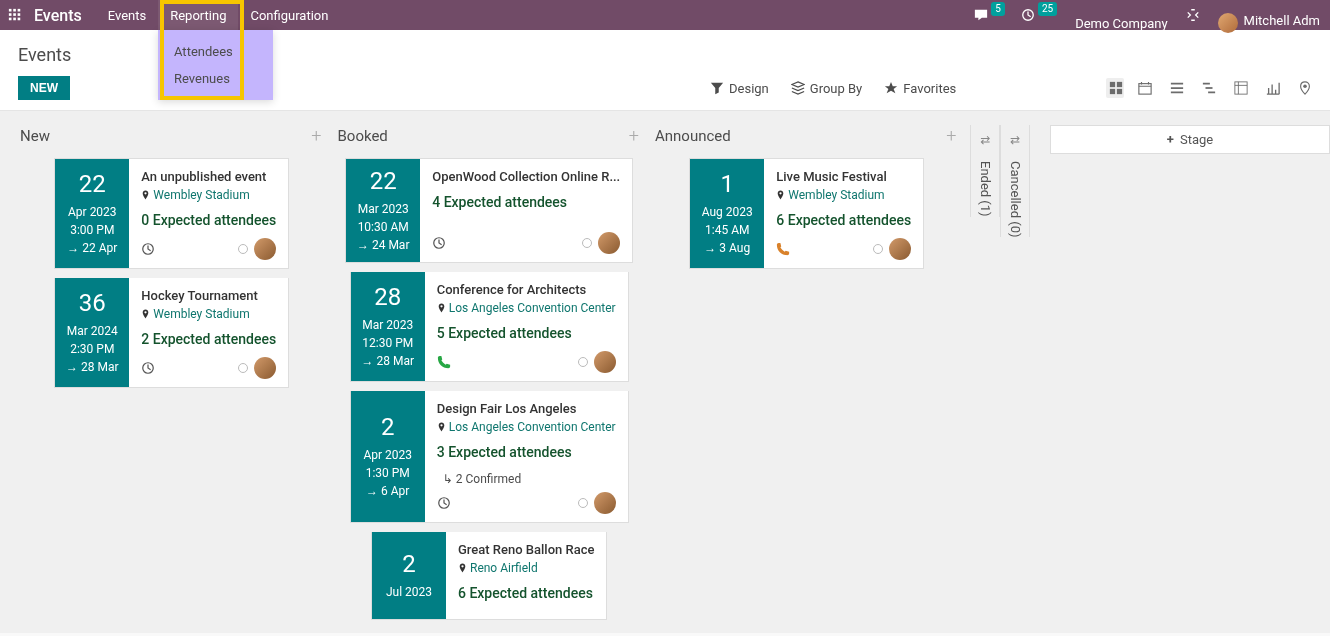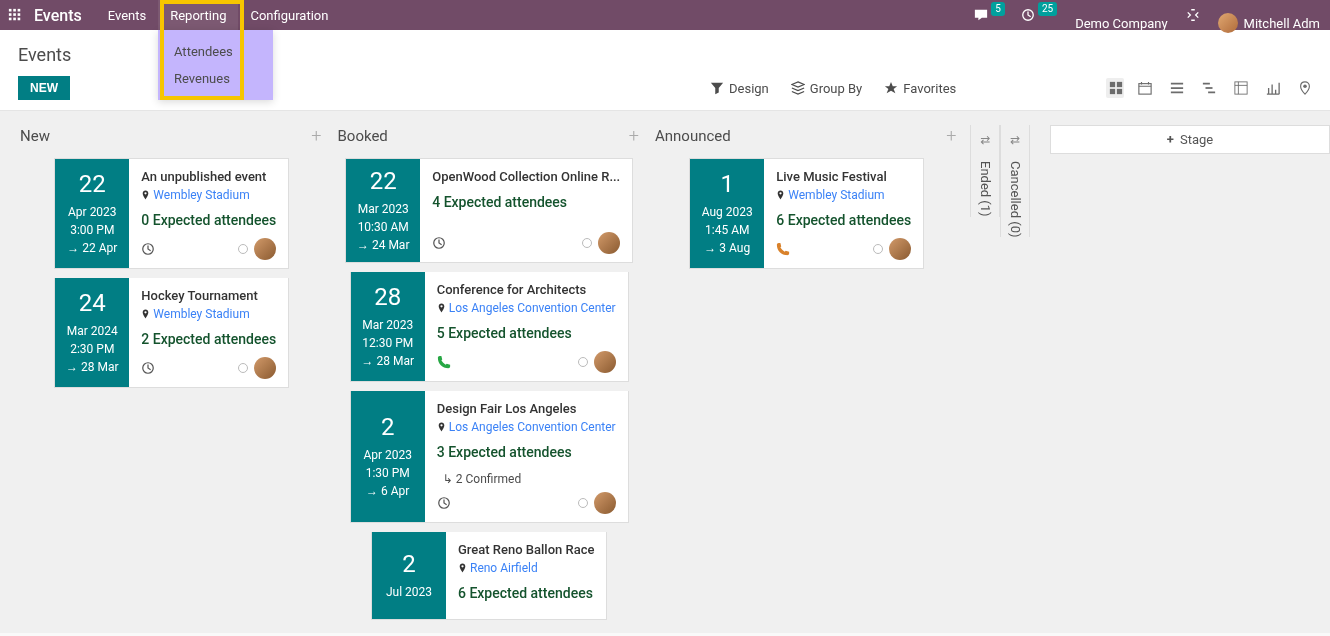--- a/index.html
+++ b/index.html
@@ -8,21 +8,21 @@
   
   .topbar { height: 30px; background: #714b67; display:flex; align-items:center; color:#fff; position:relative;}
   .apps-icon { width:30px; display:flex; align-items:center; justify-content:center; cursor:pointer;}
   .brand { font-size:16px; font-weight:500; padding:0 14px 0 4px;}
   .nav-items { display:flex; height:100%;}
   .nav-item { padding:0 12px; display:flex; align-items:center; cursor:pointer; font-size:13px;}
   .nav-item.active { background: rgba(255,255,255,0.08);}
   .topbar-right { margin-left:auto; display:flex; align-items:center; height:100%;}
   .tray { padding:0 8px; display:flex; align-items:center; gap:3px; cursor:pointer; position:relative;}
   .tray .badge { background:#00a09d; color:#fff; font-size:10px; padding:0 4px; border-radius:3px; line-height:14px; position:relative; top:-6px;}
-  .user-box { padding:0 10px; display:flex; align-items:center; gap:6px;margin-top:16px;}
+  .user-box { padding:0 10px; display:flex; align-items:flex-start; gap:6px;margin-top:16px;}
   .avatar-img { width:20px; height:20px; border-radius:50%; background: linear-gradient(135deg,#e0a872,#b06b3a); display:inline-block;}
   
   
   .highlight-box { position:absolute; top:0; left:160px; width:84px; height:100px; border:4px solid #f7c600; pointer-events:none; z-index:500;}
   
   
   .dropdown { position:absolute; top:30px; left:158px; width:115px; background:#c4b5fd; box-shadow:0 2px 8px rgba(0,0,0,0.15); z-index:400; padding:8px 0;}
   .dropdown-item { padding:6px 16px; cursor:pointer; color:#4c4c4c;}
   
   
@@ -46,21 +46,21 @@
   .col-plus { margin-left:auto; color:#aaa; font-size:18px; cursor:pointer; font-weight:300;}
   .cards { display:flex; flex-direction:column; gap:9px;align-items:center;}
   
   .card { display:flex; background:#fff; border:1px solid #ddd; margin-bottom:0;}
   .card + .card { border-top:none;}
   .card-date { width:74px; background:#017e84; color:#fff; display:flex; flex-direction:column; align-items:center; justify-content:center; text-align:center; padding:8px 2px; font-size:12px;}
   .card-date .day { font-size:24px; font-weight:400; line-height:1.2; margin-bottom:4px;}
   .card-date .line { line-height:1.5;}
   .card-body { flex:1; padding:10px 12px 8px 12px; display:flex; flex-direction:column; gap:4px; position:relative;}
   .ev-title { font-size:13px; color:#333; font-weight:500;}
-  .ev-loc { font-size:12px; color:#3b82f6; display:flex; align-items:center; gap:3px;}
+  .ev-loc { font-size:12px; color:#0f766e; display:flex; align-items:center; gap:3px;}
   .ev-att { font-size:14px; color:#14532d; font-weight:500; margin-top:6px; margin-bottom:6px; cursor:pointer;}
   .ev-conf { font-size:12px; color:#4c4c4c; margin:2px 0 2px 6px;}
   .card-footer { display:flex; align-items:center; justify-content:space-between; margin-top:auto;}
   .footer-left { display:flex; align-items:center; gap:6px; color:#777;}
   .footer-right { display:flex; align-items:center; gap:6px;}
   .state-dot { width:10px; height:10px; border:1px solid #bbb; border-radius:50%; display:inline-block;}
   .avatar { width:22px; height:22px; border-radius:50%; background:linear-gradient(135deg,#d29a6a,#8a5a30); display:inline-block;}
   
   
   .folded { width:30px; border-left:1px solid #ddd; border-right:1px solid #ddd; background:#f0f0f0; display:flex; flex-direction:column; align-items:center; padding-top:8px; gap:10px; color:#888;}
@@ -238,21 +238,21 @@
               </div>
               <div class="footer-right">
                 <span class="state-dot"></span>
                 <span class="avatar"></span>
               </div>
             </div>
           </div>
         </div>
         <div class="card">
           <div class="card-date">
-            <div class="day">24</div>
+            <div class="day">36</div>
             <div class="line">Mar 2024</div>
             <div class="line">2:30 PM</div>
             <div class="line">→ 28 Mar</div>
           </div>
           <div class="card-body">
             <div class="ev-title">Hockey Tournament</div>
             <div class="ev-loc">
               <svg width="9" height="12" viewBox="0 0 16 16" style="fill:#333">
                 <path d="M8 0C5 0 3 2 3 5c0 4 5 11 5 11s5-7 5-11c0-3-2-5-5-5zm0 7a2 2 0 110-4 2 2 0 010 4z"></path>
               </svg> 

